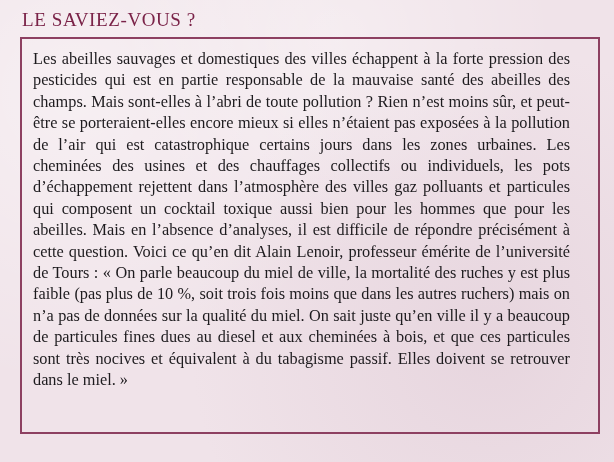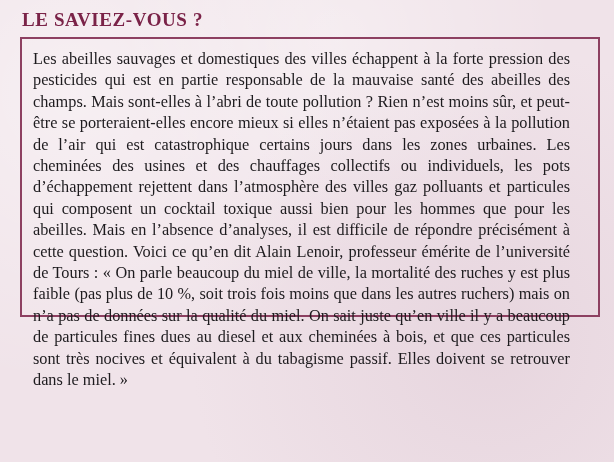--- a/index.html
+++ b/index.html
@@ -28,42 +28,42 @@
     inset: 0;
     background:
       radial-gradient(circle at 12% 20%, rgba(255,255,255,0.45) 0%, rgba(255,255,255,0) 45%),
       radial-gradient(circle at 80% 75%, rgba(214,188,202,0.35) 0%, rgba(214,188,202,0) 50%),
       radial-gradient(circle at 55% 8%, rgba(255,255,255,0.35) 0%, rgba(255,255,255,0) 40%);
     pointer-events: none;
   }
   .heading {
     position: relative;
     font-family: "Liberation Serif", serif;
-    font-weight: bold;
+    font-weight: normal;
     font-size: 19px;
     letter-spacing: 0.6px;
     color: #7a2348;
     margin: 0 0 6px 2px;
     line-height: 1.1;
   }
   .rule {
     position: relative;
     height: 2px;
     background: #8d4061;
     margin: 0 0 0 0;
     width: 100%;
   }
   .frame {
     position: relative;
     margin-top: 0;
     border-left: 2px solid #8d4061;
     border-right: 2px solid #8d4061;
     border-bottom: 2px solid #8d4061;
     padding: 9px 28px 8px 11px;
-    height: 278px;
+    height: 395px;
     box-sizing: border-box;
     background: transparent;
   }
   .body-text {
     font-family: "Liberation Serif", serif;
     font-size: 16.3px;
     line-height: 21.4px;
     color: #1d1b1e;
     text-align: justify;
     text-justify: inter-word;

